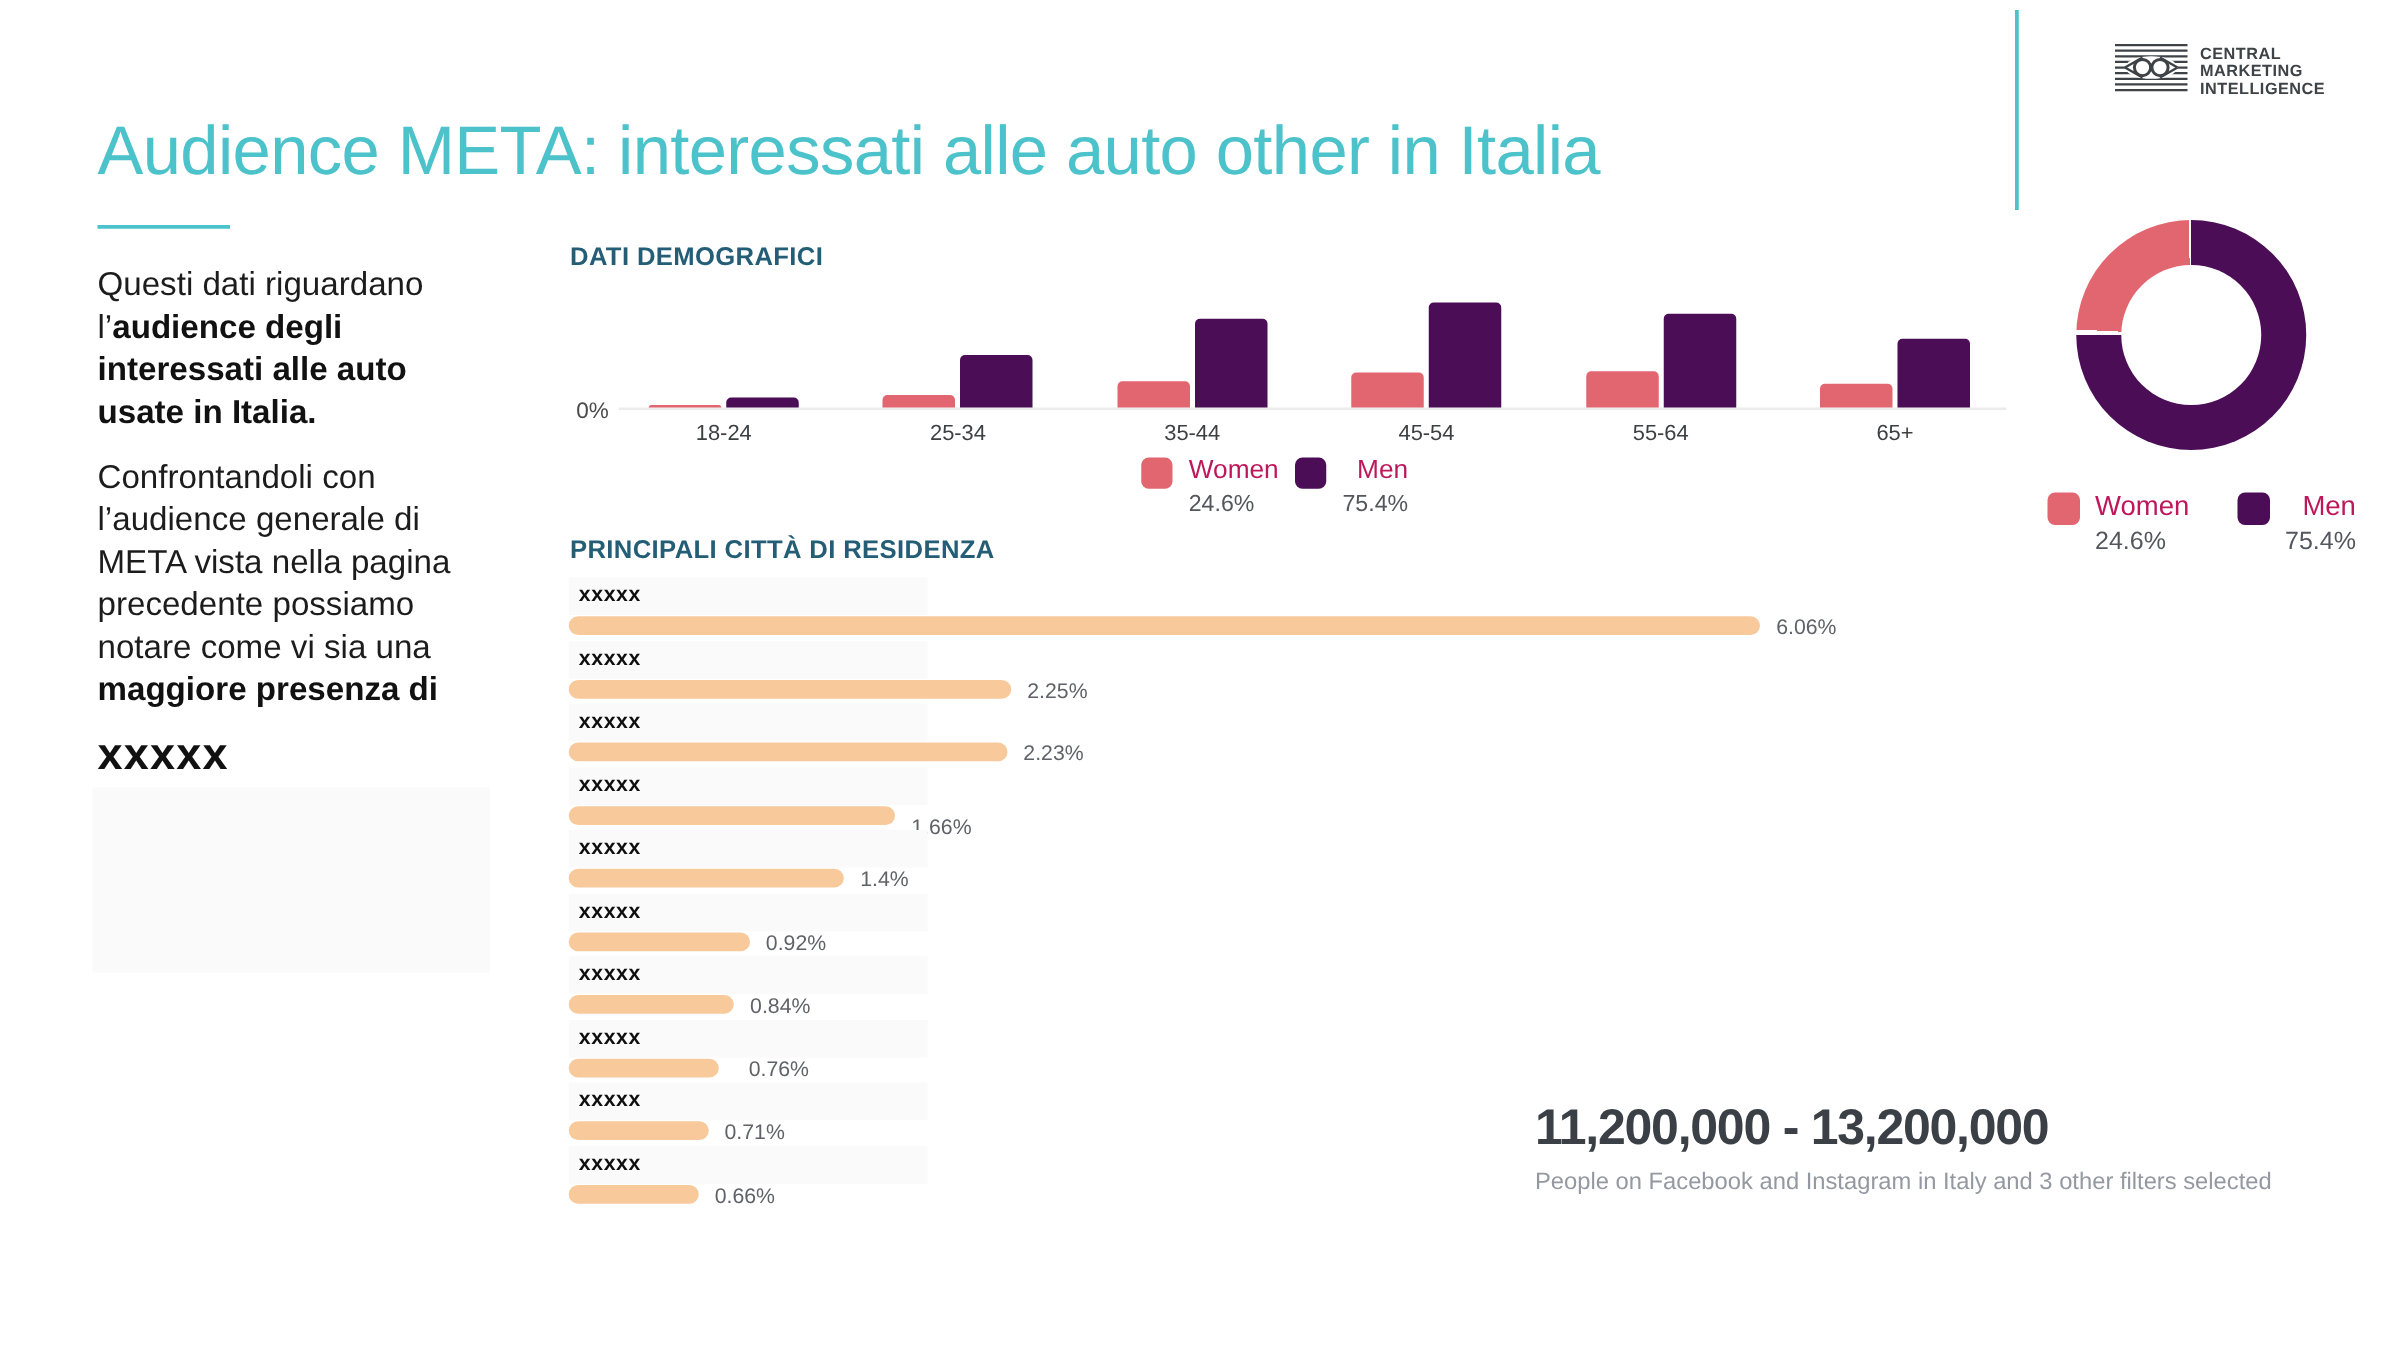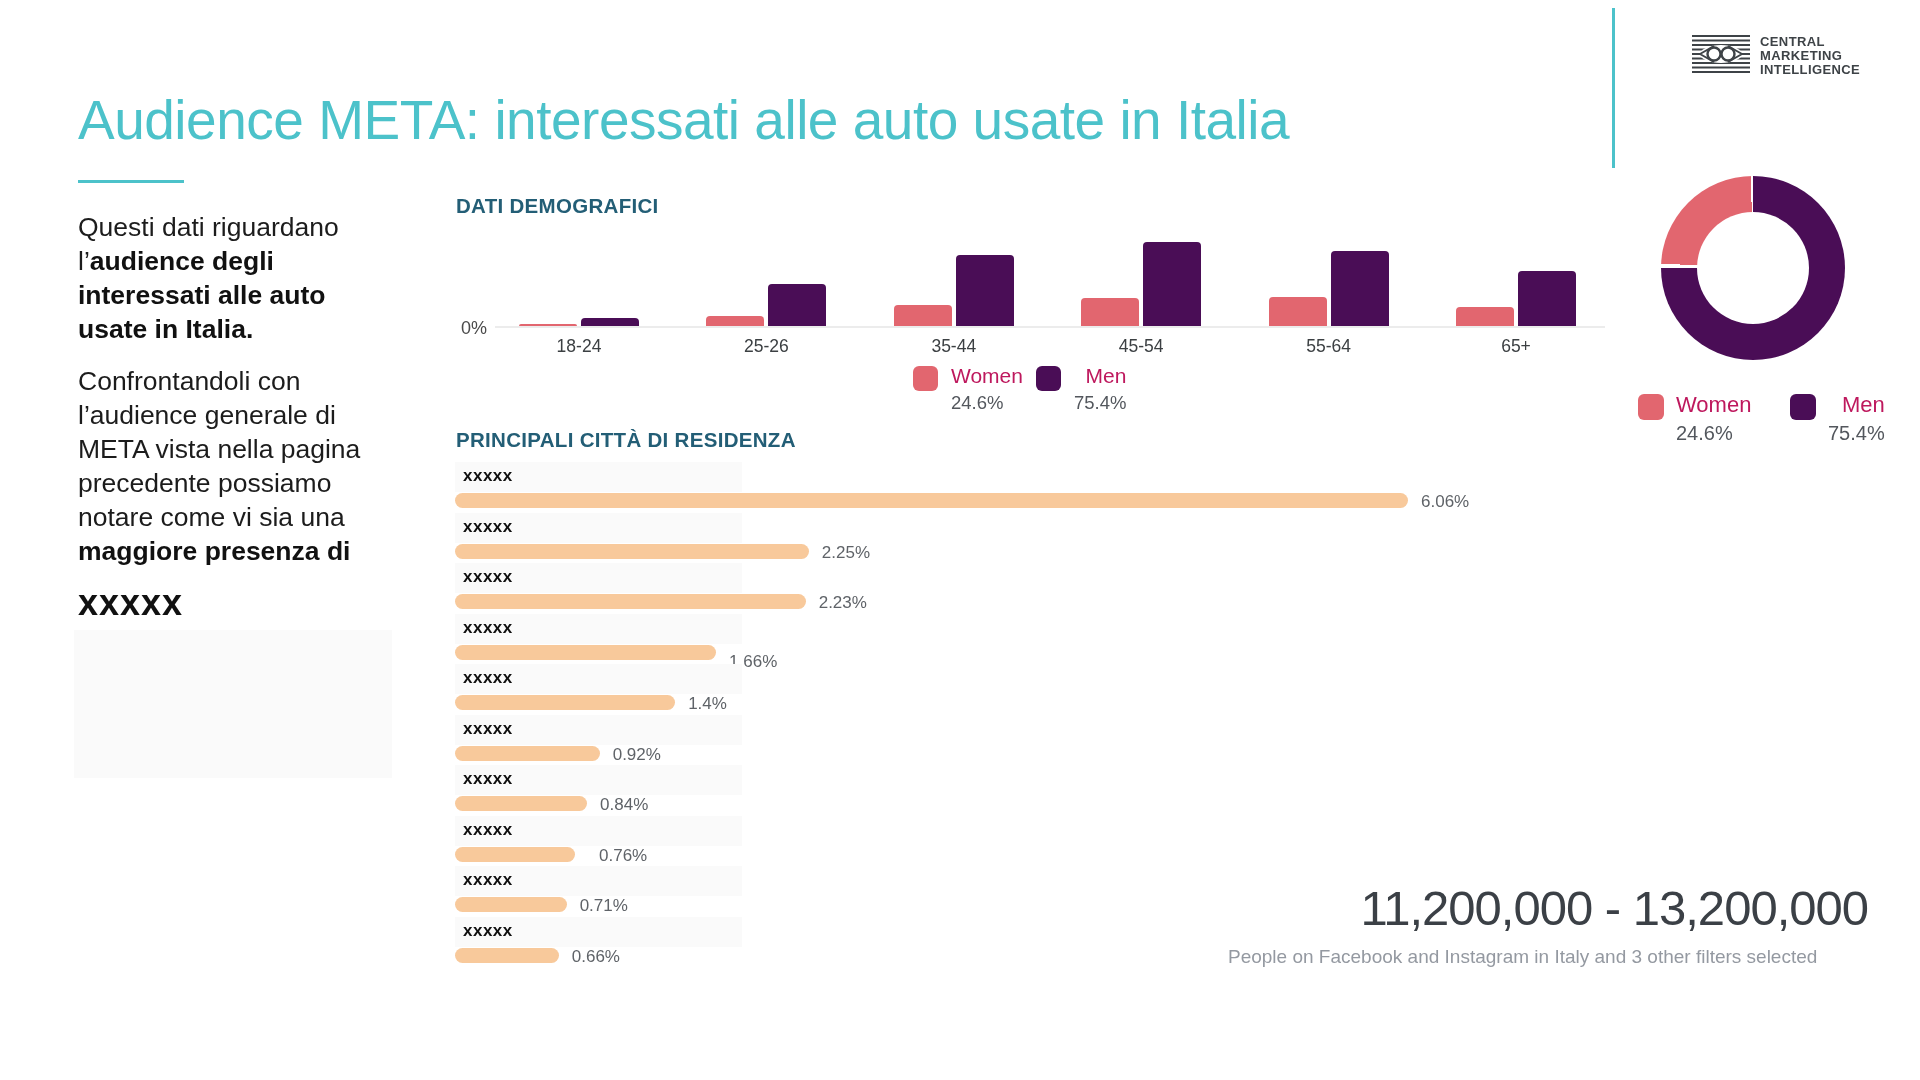--- a/index.html
+++ b/index.html
@@ -41,55 +41,55 @@
   #city-chart{position:absolute;left:455px;top:428px;width:1160px;height:560px;}
   .city-strip{position:absolute;left:0;width:287px;height:30px;background:#FAFAFA;}
   .city-label{position:absolute;left:8px;font-size:17px;font-weight:700;color:#0f0f0f;letter-spacing:0.5px;}
   .city-bar{position:absolute;left:0;height:15px;border-radius:8px;}
   .city-value{position:absolute;font-size:17px;color:#5F6368;}
   
   #donut{position:absolute;left:1661px;top:176px;width:184px;height:184px;border-radius:50%;}
   #donut-hole{position:absolute;left:36px;top:36px;width:112px;height:112px;border-radius:50%;background:#fff;}
   
   #audience{position:absolute;left:1228px;top:880px;width:640px;}
-  #audience .big{font-size:49px;font-weight:400;color:#3B4046;letter-spacing:-1px;text-align:right;}
+  #audience .big{font-size:40px;font-weight:700;color:#3B4046;letter-spacing:-1px;}
   #audience .cap{margin-top:10px;font-size:19px;color:#9499A1;}
   
   #logo{position:absolute;left:1690px;top:33px;display:flex;align-items:center;gap:8px;}
   #logo .logo-lines div{font-size:13px;font-weight:700;letter-spacing:0.4px;color:#3E4347;line-height:14px;}
   
   #vline{position:absolute;left:1612px;top:8px;width:3px;height:160px;background:#4CC2CA;}
   #footer{position:absolute;left:0;top:1002px;width:1920px;height:78px;background:#4BC0C8;}
   #footer span{position:absolute;left:78px;line-height:78px;font-size:22px;color:#FDFFFF;}
 </style>
 </head>
 <body>
 
 <div id="slide">
 
-  <div id="page-title">Audience META: interessati alle auto usate in Italia</div>
+  <div id="page-title">Audience META: interessati alle auto other in Italia</div>
   <div id="title-underline"></div>
 
   <div id="sidebar-panel-bg"></div>
   <div id="sidebar-text">
     <p><span>Questi dati riguardano l’</span><strong>audience degli interessati alle auto usate in Italia.</strong></p>
     <p><span>Confrontandoli con l’audience generale di META vista nella pagina precedente possiamo notare come vi sia una </span><strong>maggiore presenza di</strong></p>
     <div id="sidebar-redacted">xxxxx</div>
   </div>
 
   <div id="demo-title" class="chart-heading">DATI DEMOGRAFICI</div>
   <div id="demo-plot">
     <span id="demo-zero">0%</span>
     <div id="demo-axis"></div>
   <div class="demo-bar" style="left: 64px; top: 128px; width: 58px; height: 2px; background: rgb(226, 102, 111);"></div>
       <div class="demo-bar" style="left: 126px; top: 122.042px; width: 58px; height: 7.95789px; background: rgb(74, 13, 86);"></div>
       <div class="age-label" style="left: 64px;">18-24</div>
       <div class="demo-bar" style="left: 251.4px; top: 119.832px; width: 58px; height: 10.1684px; background: rgb(226, 102, 111);"></div>
       <div class="demo-bar" style="left: 313.4px; top: 88px; width: 58px; height: 42px; background: rgb(74, 13, 86);"></div>
-      <div class="age-label" style="left: 251.4px;">25-26</div>
+      <div class="age-label" style="left: 251.4px;">25-34</div>
       <div class="demo-bar" style="left: 438.8px; top: 109.221px; width: 58px; height: 20.7789px; background: rgb(226, 102, 111);"></div>
       <div class="demo-bar" style="left: 500.8px; top: 59.2632px; width: 58px; height: 70.7368px; background: rgb(74, 13, 86);"></div>
       <div class="age-label" style="left: 438.8px;">35-44</div>
       <div class="demo-bar" style="left: 626.2px; top: 102.147px; width: 58px; height: 27.8526px; background: rgb(226, 102, 111);"></div>
       <div class="demo-bar" style="left: 688.2px; top: 46.4421px; width: 58px; height: 83.5579px; background: rgb(74, 13, 86);"></div>
       <div class="age-label" style="left: 626.2px;">45-54</div>
       <div class="demo-bar" style="left: 813.6px; top: 101.263px; width: 58px; height: 28.7368px; background: rgb(226, 102, 111);"></div>
       <div class="demo-bar" style="left: 875.6px; top: 55.2842px; width: 58px; height: 74.7158px; background: rgb(74, 13, 86);"></div>
       <div class="age-label" style="left: 813.6px;">55-64</div>
       <div class="demo-bar" style="left: 1001px; top: 110.989px; width: 58px; height: 19.0105px; background: rgb(226, 102, 111);"></div>

